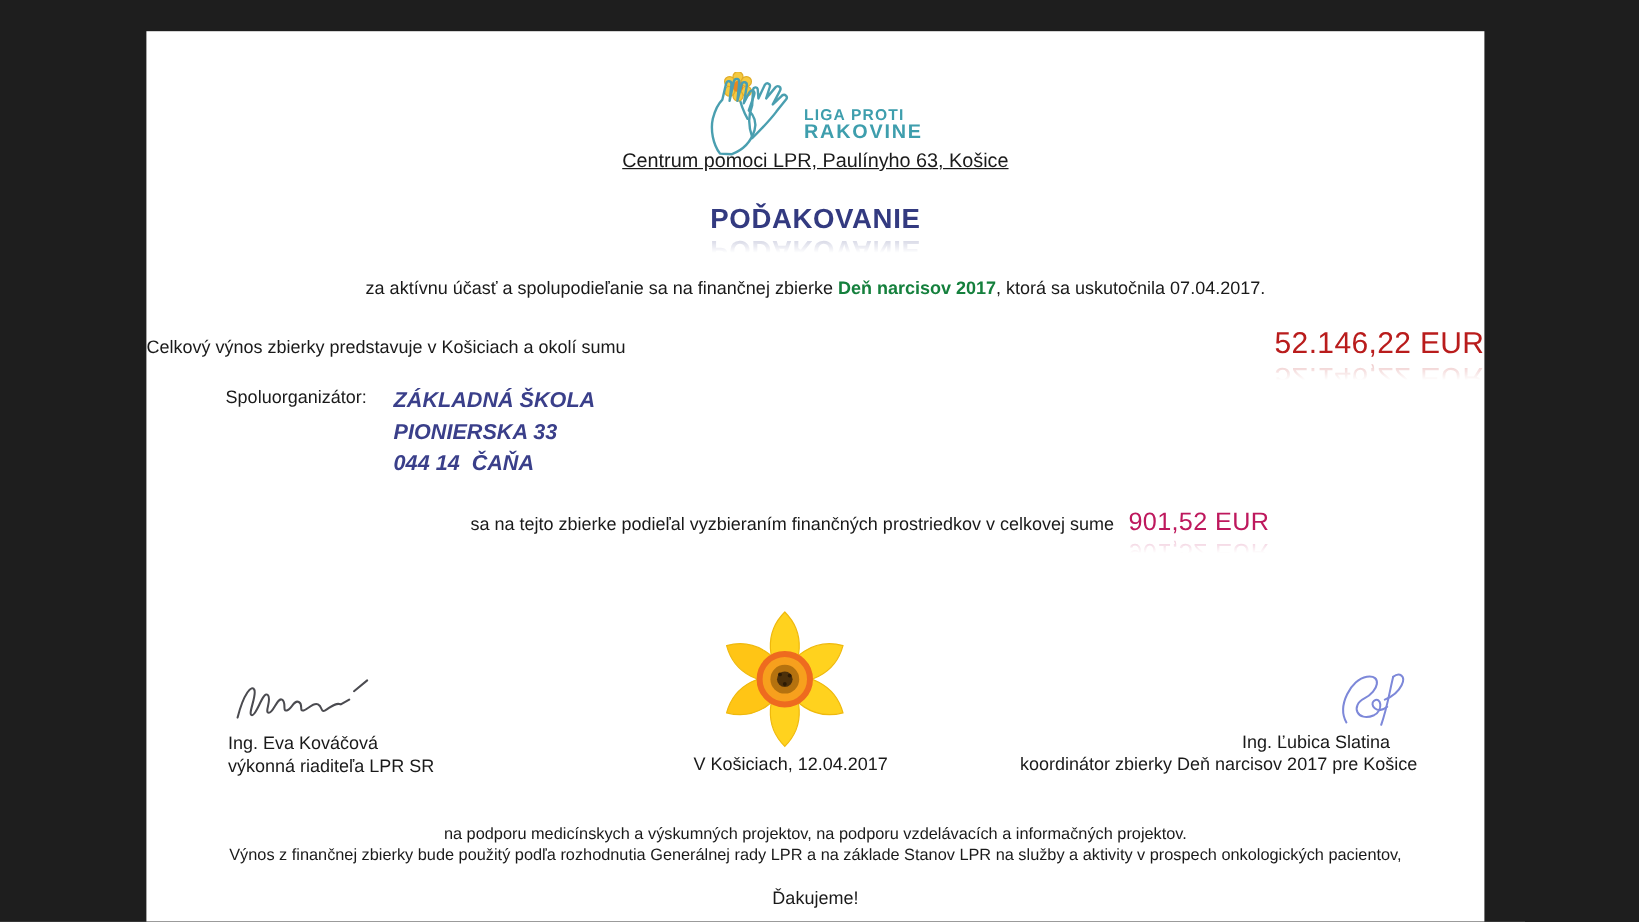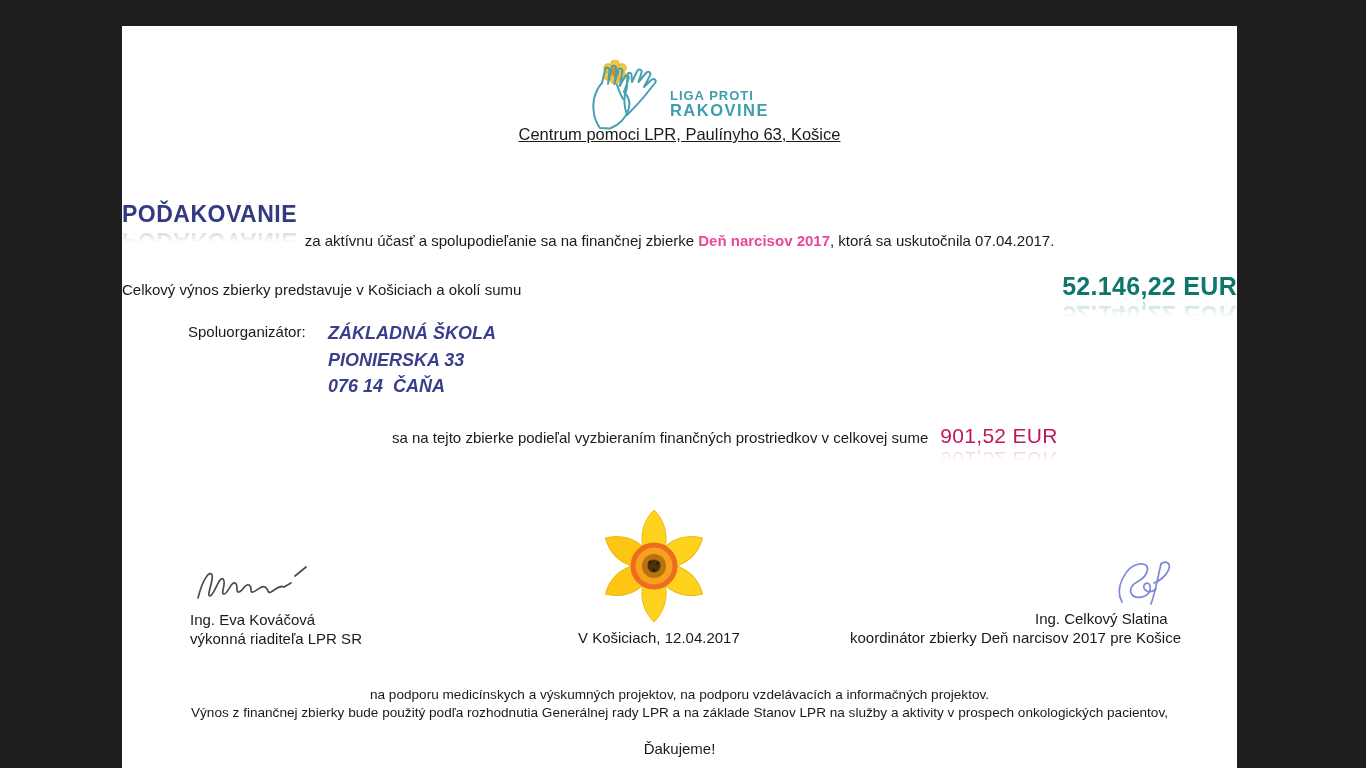--- a/index.html
+++ b/index.html
@@ -13,36 +13,36 @@
   .logo-row { position:absolute; top:34px; left:0; width:100%;
               display:flex; justify-content:center; align-items:center; gap:10px; }
   .logo-text { color:#3E9EAD; font-weight:bold; line-height:1.05; padding-top:18px; }
   .logo-text .l1 { font-size:13px; letter-spacing:1px; }
   .logo-text .l2 { font-size:16.5px; letter-spacing:1.5px; }
 
   
   .address { position:absolute; top:99px; left:0; width:100%; text-align:center;
              font-size:16.5px; }
   .address span { text-decoration:underline; }
-  .title-wrap { position:absolute; top:143px; left:0; width:100%; text-align:left;margin-top:32px; }
+  .title-wrap { position:absolute; top:143px; left:0; width:100%; text-align:center; }
   .reflect { position:relative; display:inline-block; }
   .reflect .mirror { position:absolute; left:0; top:96%; width:100%;
                      transform:scaleY(-1); opacity:.32; pointer-events:none;
                      -webkit-mask-image:linear-gradient(to top, rgba(0,0,0,.9) 0%, transparent 58%);
                      mask-image:linear-gradient(to top, rgba(0,0,0,.9) 0%, transparent 58%); }
   .doc-title { font-size:23px; font-weight:bold; letter-spacing:.5px; color:#333A80; }
 
   
   .line1 { position:absolute; top:206px; left:0; width:100%; text-align:center;
            font-size:15px; }
-  .bold-blue { font-weight:bold; color:#ec4899; }
+  .bold-blue { font-weight:bold; color:#15803d; }
   .line2 { position:absolute; top:246px; left:0; width:100%;
            display:flex; justify-content:space-between; align-items:baseline; gap:0;
            font-size:15px; white-space:nowrap; }
-  .amount-lg { font-size:25px; font-weight:bold; color:#0f766e; letter-spacing:.3px; }
+  .amount-lg { font-size:25px; font-weight:normal; color:#b91c1c; letter-spacing:.3px; }
   .amount-md { font-size:21px; font-weight:normal; color:#be185d; letter-spacing:.3px; }
 
   .coorg-label { position:absolute; left:66px; top:297px; font-size:15px; }
   .school { position:absolute; left:206px; top:294px; font-size:18px; font-weight:bold;
             color:#3A3F8A; line-height:26.5px;font-style:italic; }
   .school div { white-space:pre; }
 
   .line3 { position:absolute; left:270px; top:398px;
            display:flex; align-items:baseline; gap:12px; font-size:15px; white-space:nowrap; }
 
@@ -114,21 +114,21 @@
       <span class="reflect">
         <span class="amount-lg">52.146,22 EUR</span>
         <span class="amount-lg mirror">52.146,22 EUR</span>
       </span>
     </div>
 
     <div class="coorg-label">Spoluorganizátor:</div>
     <div class="school">
       <div>ZÁKLADNÁ ŠKOLA</div>
       <div>PIONIERSKA 33</div>
-      <div>076 14  ČAŇA</div>
+      <div>044 14  ČAŇA</div>
     </div>
 
     <div class="line3">
       <span>sa na tejto zbierke podieľal vyzbieraním finančných prostriedkov v celkovej sume</span>
       <span class="reflect">
         <span class="amount-md">901,52 EUR</span>
         <span class="amount-md mirror">901,52 EUR</span>
       </span>
     </div>
 
@@ -162,21 +162,21 @@
       <path d="M47,6 C52,2 58,5 54,13 C51,19 45,23 40,25" fill="none" stroke="#7D88D9" stroke-width="1.7" stroke-linecap="round"></path>
     </svg>
 
     <div class="sig-left-text">
       <div>Ing. Eva Kováčová</div>
       <div>výkonná riaditeľa LPR SR</div>
     </div>
 
     <div class="date-center">V Košiciach, 12.04.2017</div>
 
-    <div class="sig-right-name">Ing. Celkový Slatina</div>
+    <div class="sig-right-name">Ing. Ľubica Slatina</div>
     <div class="sig-right-role">koordinátor zbierky Deň narcisov 2017 pre Košice</div>
 
     <div class="note">
       <div>na podporu medicínskych a výskumných projektov, na podporu vzdelávacích a informačných projektov.</div>
       <div>Výnos z finančnej zbierky bude použitý podľa rozhodnutia Generálnej rady LPR a na základe Stanov LPR na služby a aktivity v prospech onkologických pacientov,</div>
     </div>
 
     <div class="thanks">Ďakujeme!</div>
 
   </div>

